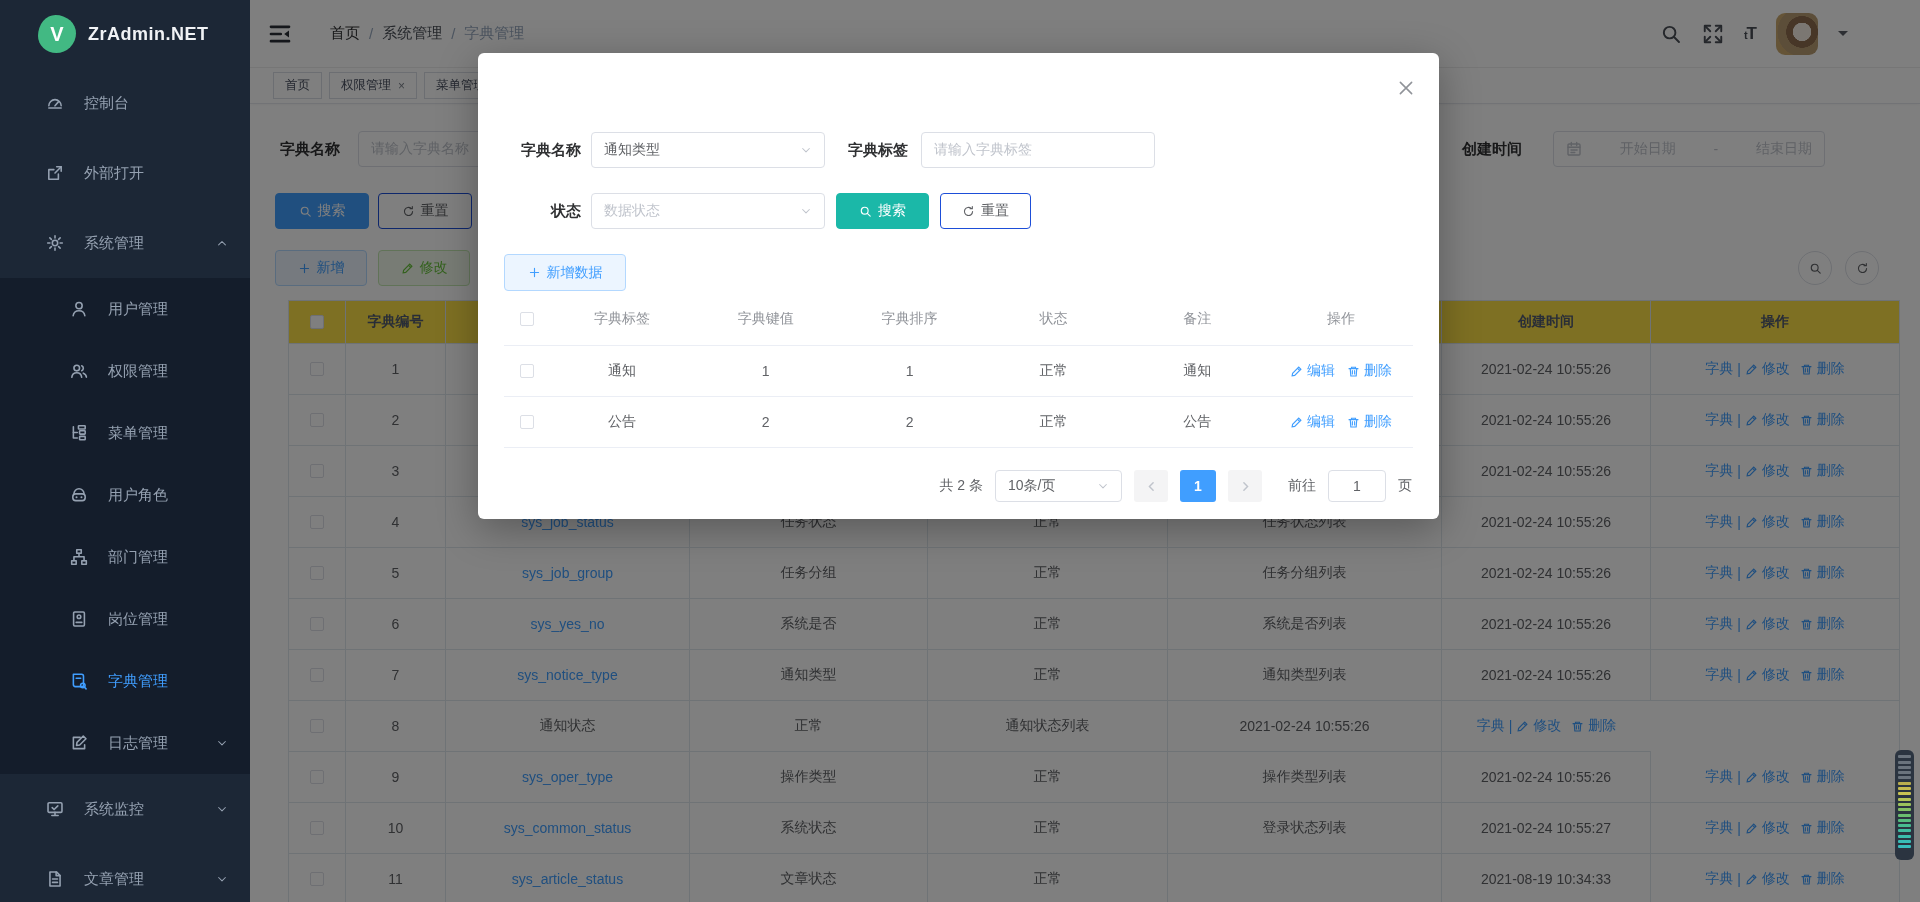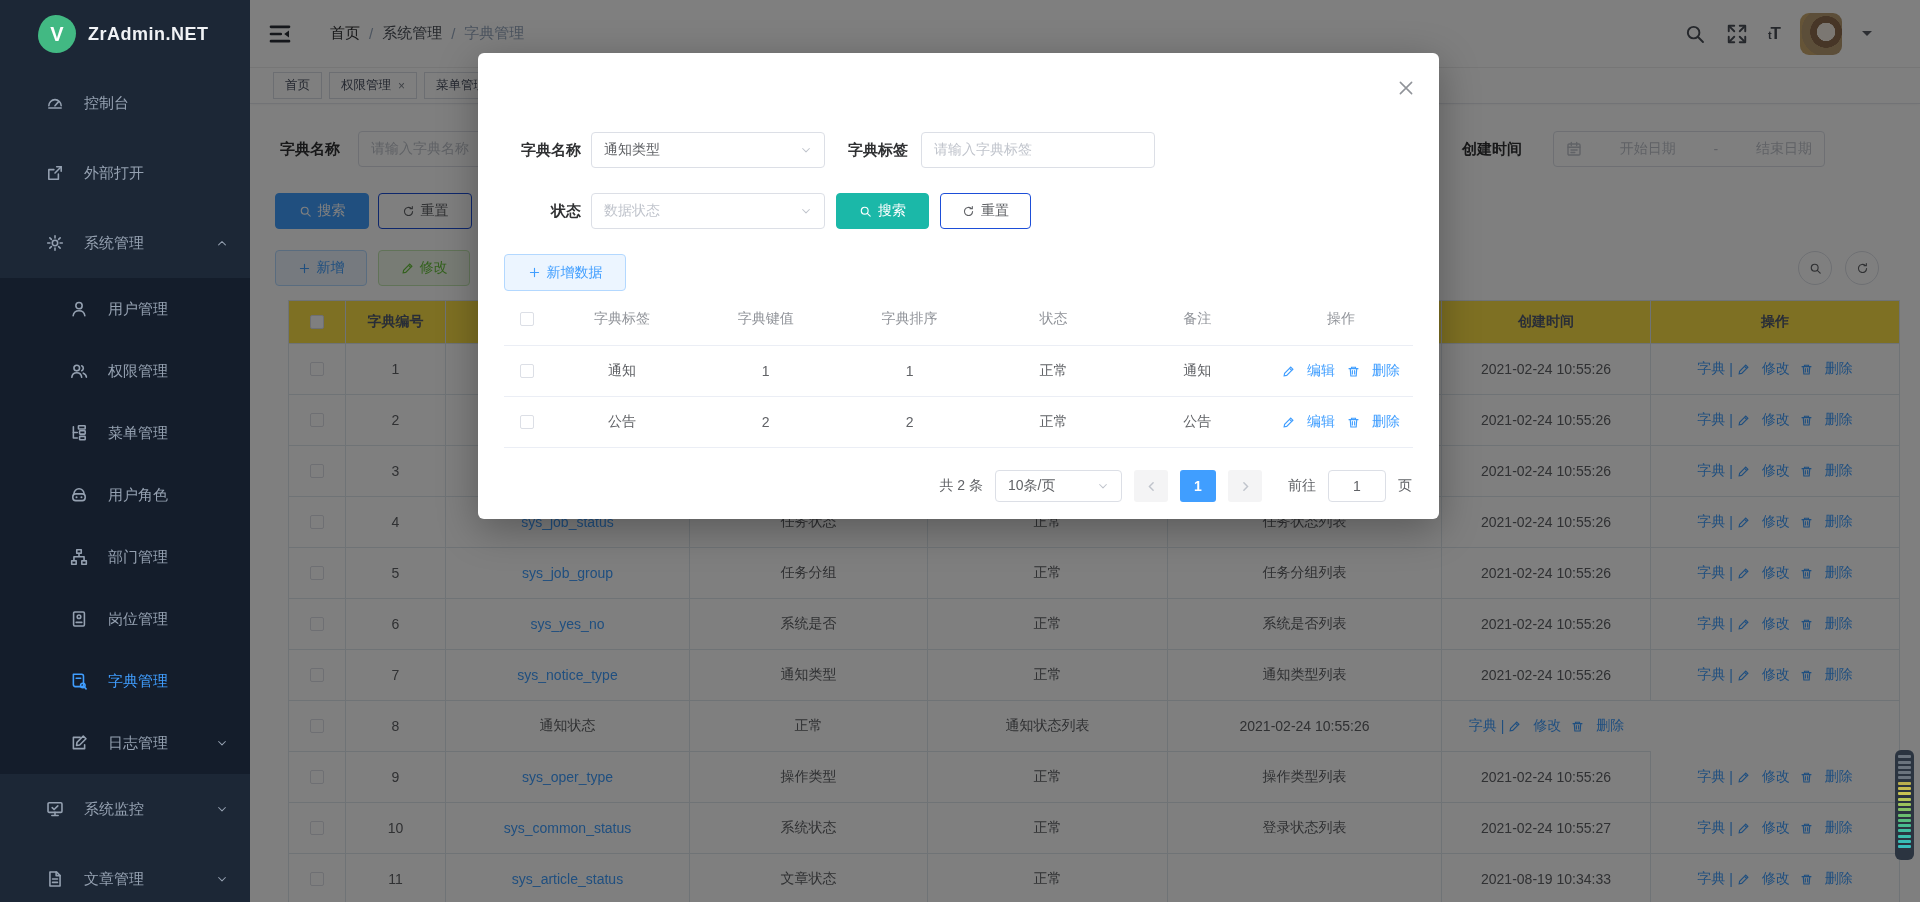--- a/index.html
+++ b/index.html
@@ -20,21 +20,21 @@
   .submenu .menu-item { height:62px; padding-left:70px; font-size:15px; }
   .menu-item.active { color:#409eff; }
   .menu-item .arrow { position:absolute; right:22px; width:12px; height:12px; }
   .menu-item .mi { width:18px; height:18px; }
 
   
   .topbar { left:250px; top:0; width:1670px; height:68px; background:#fff; display:flex; align-items:center; border-bottom:1px solid #ededed; }
   .fold { margin-left:18px; width:24px; height:24px; color:#2b2f36; cursor:pointer; }
   .crumb { margin-left:38px; display:flex; gap:9px; font-size:15px; align-items:center; }
   .crumb .c1 { color:#303133; } .crumb .sep { color:#97a8be; } .crumb .c2 { color:#4a4f57; } .crumb .c3 { color:#97a8be; }
-  .top-right { margin-left:auto; display:flex; align-items:center; gap:20px; padding-right:48px; color:#4a4f57; }
+  .top-right { margin-left:auto; display:flex; align-items:center; gap:20px; padding-right:72px; color:#4a4f57; }
   .tbtn { width:22px; height:22px; cursor:pointer; }
   .fontsize { font-size:17px; font-weight:bold; cursor:pointer; letter-spacing:-1px; }
   .fontsize small { font-size:11px; font-weight:bold; }
   .avatar { width:42px; height:42px; border-radius:9px; cursor:pointer;
     background:radial-gradient(circle at 62% 45%, #f6efe4 0 26%, #8e6c4e 27% 45%, #b99c72 46% 70%, #caa96f 71% 100%); }
   .caretdn { width:0; height:0; border:5px solid transparent; border-top-color:#5a5e66; margin-top:5px; cursor:pointer; }
 
   
   .tabbar { left:250px; top:68px; width:1670px; height:36px; background:#fff; border-bottom:1px solid #e4e7ed; display:flex; align-items:center; padding-left:23px; box-shadow:0 1px 3px rgba(0,0,0,.04); }
   .tab { display:inline-flex; align-items:center; gap:7px; height:27px; padding:0 11px; border:1px solid #d8dce5; background:#fff; color:#495060; font-size:12.5px; margin-right:7px; cursor:pointer; }
@@ -52,21 +52,21 @@
   .btn-plain-green { background:#f0f9eb; border-color:#c2e7b0; color:#67c23a; }
   .circle-btn { width:34px; height:34px; border-radius:50%; border:1px solid #dcdfe6; background:#fff; color:#606266; display:flex; align-items:center; justify-content:center; cursor:pointer; }
 
   
   .dict-table { left:288px; top:300px; width:1612px; border:1px solid #dfe6ec; border-bottom:none; font-size:14px; }
   .trow { display:grid; grid-template-columns:57px 100px 244px 238px 240px 274px 209px 248px; }
   .trow > div { border-right:1px solid #dfe6ec; border-bottom:1px solid #dfe6ec; display:flex; align-items:center; justify-content:center; min-height:51px; padding:0 6px; text-align:center; }
   .trow > div:last-child { border-right:none; }
   .thead > div { background:#fde047; color:#515a6e; font-weight:bold; min-height:43px; }
   .cb { width:14px; height:14px; border:1px solid #dcdfe6; border-radius:2px; background:#fff; display:inline-block; cursor:pointer; }
-  .lnk { color:#409eff; text-decoration:none; cursor:pointer; display:inline-flex; align-items:center; gap:12px; }
+  .lnk { color:#409eff; text-decoration:none; cursor:pointer; display:inline-flex; align-items:center; gap:4px; }
   .ops-sep { color:#409eff; margin:0 4px; }
 
   
   .overlay { left:250px; top:0; width:1670px; height:902px; background:rgba(0,0,0,.5); z-index:70; }
   .dialog { left:478px; top:53px; width:961px; height:466px; background:#fff; border-radius:6px; z-index:80; box-shadow:0 10px 40px rgba(0,0,0,.3); }
   .dlg-close { position:absolute; top:26px; right:24px; width:18px; height:18px; color:#909399; cursor:pointer; }
   .dlg-label { position:absolute; font-weight:bold; color:#303133; line-height:36px; text-align:right; font-size:15px; }
   .mtable { position:absolute; left:26px; top:240px; width:909px; font-size:14px; }
   .mrow { display:grid; grid-template-columns:46px repeat(6,1fr); align-items:center; }
   .mrow > div { display:flex; align-items:center; justify-content:center; min-height:50px; }

